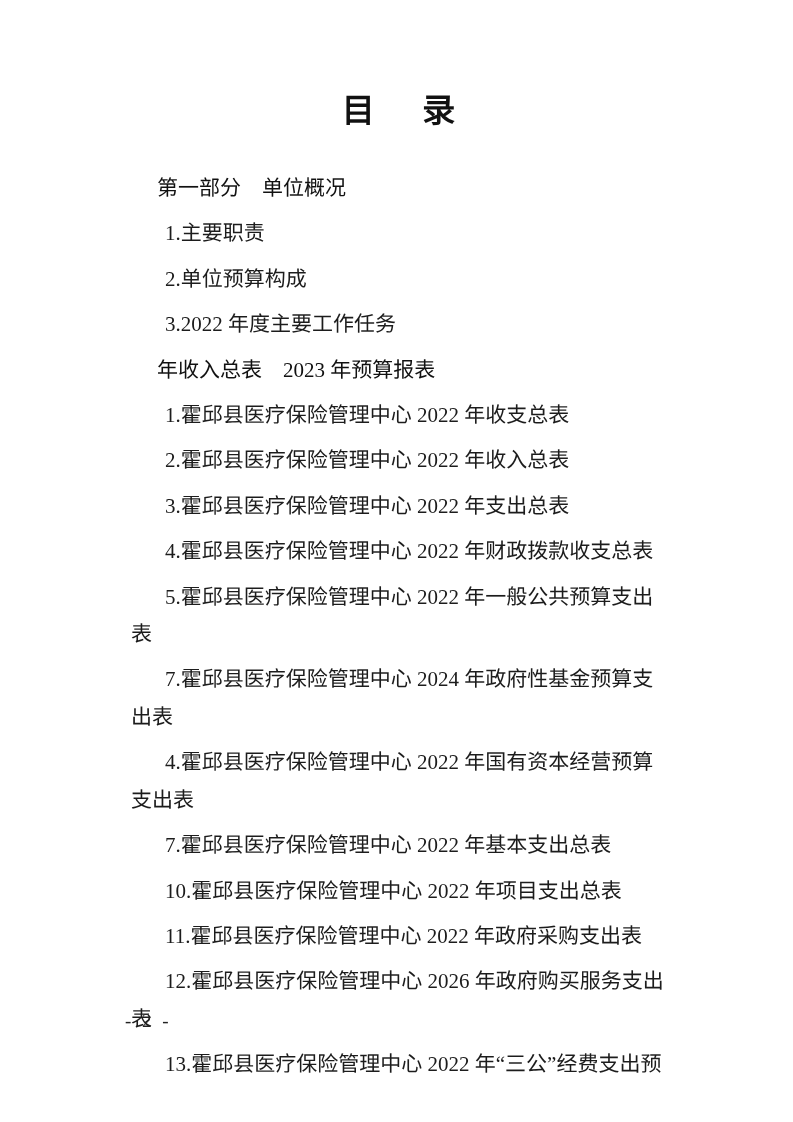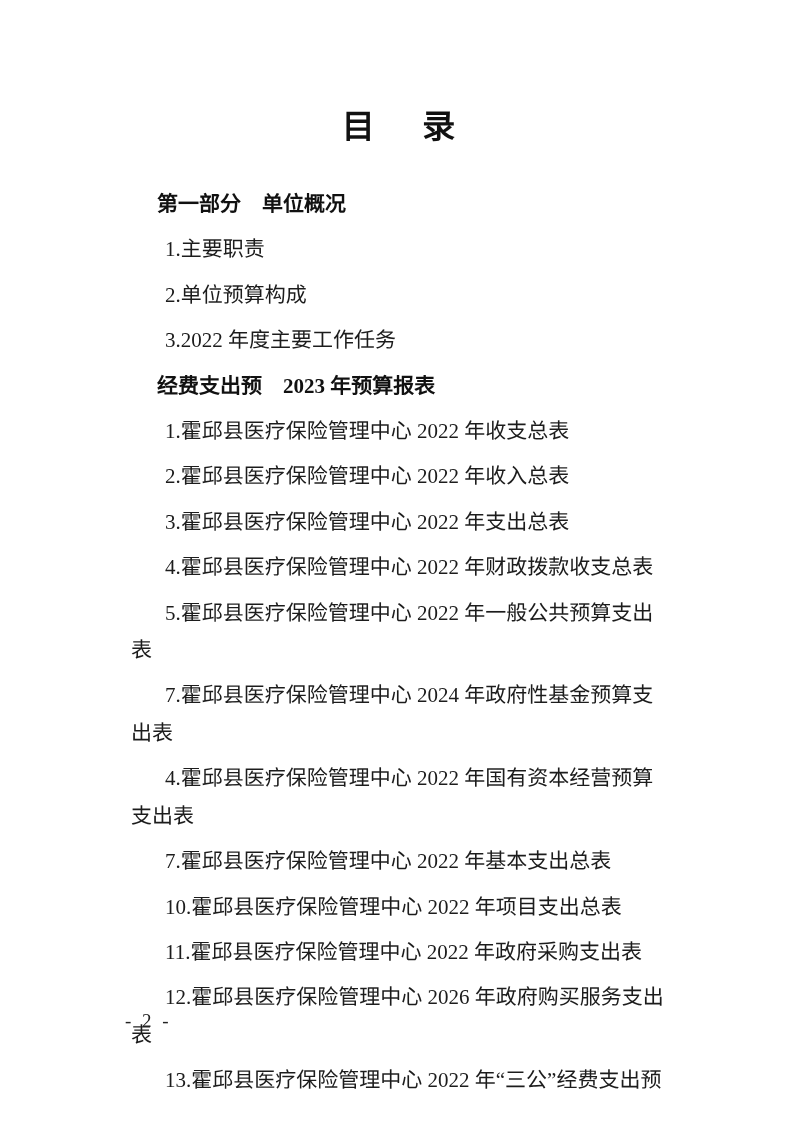--- a/index.html
+++ b/index.html
@@ -12,38 +12,38 @@
     width: 793px;
     height: 1122px;
     background: #ffffff;
     overflow: hidden;
     font-family: "Liberation Serif", "DejaVu Serif", serif;
     color: #1c1c1c;
   }
   .content {
     position: absolute;
     left: 123px;
-    top: 104px;
+    top: 88px;
     width: 552px;
   }
   .title {
     margin: 0 0 36px 0;
     font-size: 33px;
     font-weight: 700;
     line-height: 46px;
     text-align: center;
     color: #111111;
     white-space: pre;
     word-spacing: 14px;
     letter-spacing: 1px;
   }
   .heading {
     margin: 0;
     font-size: 21px;
-    font-weight: 700;
+    font-weight: 400;
     line-height: 37.4px;
     text-indent: 34px;
     color: #111111;
   }
   .heading .hnum {
     margin-right: 21px;
   }
   .item {
     margin: 8px;
     font-size: 21px;
@@ -69,21 +69,21 @@
   <div class="content">
 
     <h1 class="title">目  录</h1>
 
     <p class="heading"><span class="hnum">第一部分</span><span class="htitle">单位概况</span></p>
 
     <p class="item">1.主要职责</p>
     <p class="item">2.单位预算构成</p>
     <p class="item">3.2022 年度主要工作任务</p>
 
-    <p class="heading"><span class="hnum">经费支出预</span><span class="htitle">2023 年预算报表</span></p>
+    <p class="heading"><span class="hnum">年收入总表</span><span class="htitle">2023 年预算报表</span></p>
 
     <p class="item">1.霍邱县医疗保险管理中心 2022 年收支总表</p>
     <p class="item">2.霍邱县医疗保险管理中心 2022 年收入总表</p>
     <p class="item">3.霍邱县医疗保险管理中心 2022 年支出总表</p>
     <p class="item">4.霍邱县医疗保险管理中心 2022 年财政拨款收支总表</p>
     <p class="item">5.霍邱县医疗保险管理中心 2022 年一般公共预算支出表</p>
     <p class="item">7.霍邱县医疗保险管理中心 2024 年政府性基金预算支出表</p>
     <p class="item">4.霍邱县医疗保险管理中心 2022 年国有资本经营预算支出表</p>
     <p class="item">7.霍邱县医疗保险管理中心 2022 年基本支出总表</p>
     <p class="item">10.霍邱县医疗保险管理中心 2022 年项目支出总表</p>

